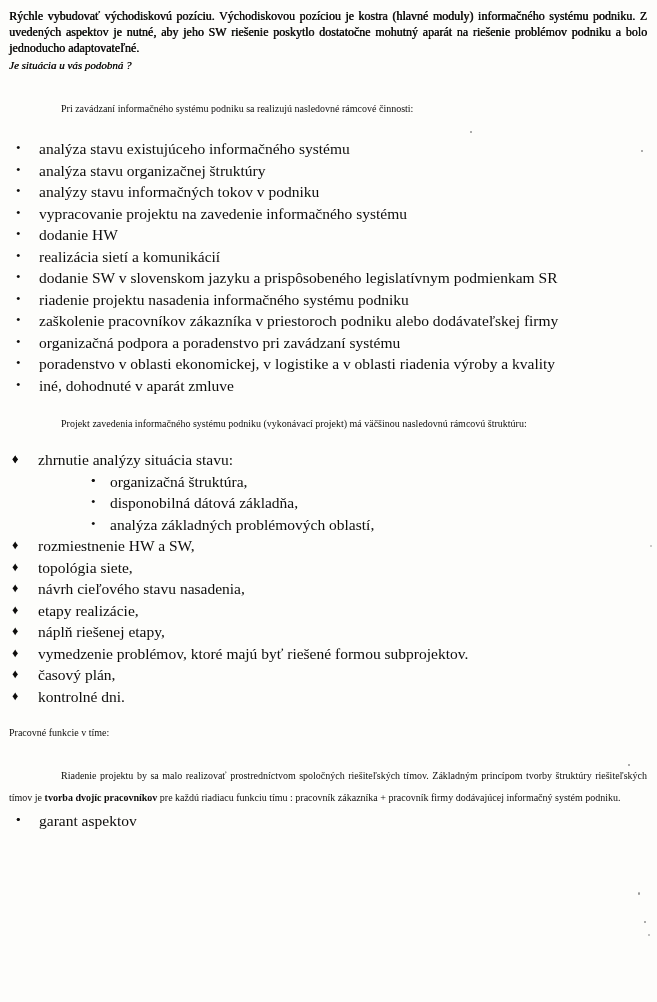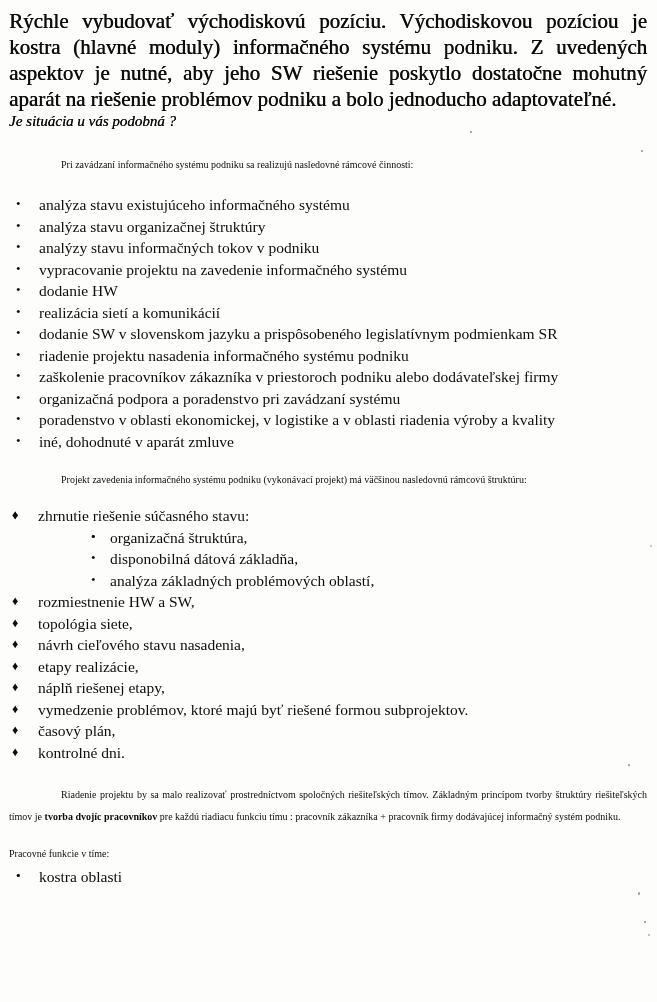--- a/index.html
+++ b/index.html
@@ -7,25 +7,25 @@
     width:657px;height:1002px;
     background:#fdfdfb;
     font-family:"Liberation Serif", serif;
     color:#0e0d0c;
     position:relative;overflow:hidden;
   }
   .page{padding:8px 10px 0 9px;position:relative}
 
   
   .p-intro{
-    font-size:21px;line-height:26px;text-align:justify;
+    font-size:12px;line-height:16px;text-align:justify;
     text-shadow:0.45px 0 0 currentColor;
   }
   .p-question{
-    font-size:15px;font-style:italic;line-height:18px;
+    font-size:11px;font-style:italic;line-height:18px;
     text-shadow:0.3px 0 0 currentColor;
   }
 
   
   .par{font-size:10px;line-height:22px;text-align:justify}
   .ind{text-indent:52px}
   .m-act{margin-top:24px}
   .m-l1{margin-top:18px}
   .m-p3{margin-top:17px}
   .m-l2{margin-top:14px}
@@ -76,42 +76,42 @@
     <div class="li"><span class="blt">•</span><span>zaškolenie pracovníkov zákazníka v priestoroch podniku alebo dodávateľskej firmy</span></div>
     <div class="li"><span class="blt">•</span><span>organizačná podpora a poradenstvo pri zavádzaní systému</span></div>
     <div class="li"><span class="blt">•</span><span>poradenstvo v oblasti ekonomickej, v logistike a v oblasti riadenia výroby a kvality</span></div>
     <div class="li"><span class="blt">•</span><span>iné, dohodnuté v aparát zmluve</span></div>
   </div>
 
   <div class="par ind m-p3">Projekt zavedenia informačného systému podniku (vykonávací projekt) má väčšinou nasledovnú rámcovú štruktúru:</div>
 
   <div class="list list-diam m-l2">
     <div class="li"><span class="blt">♦</span></div>
-    <div class="li"><span class="blt">♦</span><span>zhrnutie riešenie súčasného stavu:</span></div>
+    <div class="li"><span class="blt">♦</span><span>zhrnutie analýzy situácia stavu:</span></div>
     <div class="li sub"><span class="blt">•</span></div>
     <div class="li sub"><span class="blt">•</span><span>organizačná štruktúra,</span></div>
     <div class="li sub"><span class="blt">•</span><span>disponobilná dátová základňa,</span></div>
     <div class="li sub"><span class="blt">•</span><span>analýza základných problémových oblastí,</span></div>
     <div class="li"><span class="blt">♦</span><span>rozmiestnenie HW a SW,</span></div>
     <div class="li"><span class="blt">♦</span><span>topológia siete,</span></div>
     <div class="li"><span class="blt">♦</span><span>návrh cieľového stavu nasadenia,</span></div>
     <div class="li"><span class="blt">♦</span><span>etapy realizácie,</span></div>
     <div class="li"><span class="blt">♦</span><span>náplň riešenej etapy,</span></div>
     <div class="li"><span class="blt">♦</span><span>vymedzenie problémov, ktoré majú byť riešené formou subprojektov.</span></div>
     <div class="li"><span class="blt">♦</span><span>časový plán,</span></div>
     <div class="li"><span class="blt">♦</span><span>kontrolné dni.</span></div>
   </div>
 
+  <div class="par m-p5" style="text-align:left">Pracovné funkcie v tíme:</div>
+
   <div class="par ind m-p4"><span>Riadenie projektu by sa malo realizovať prostredníctvom spoločných riešiteľských tímov. Základným princípom tvorby štruktúry riešiteľských tímov je </span><b>tvorba dvojíc pracovníkov</b><span> pre každú riadiacu funkciu tímu : pracovník zákazníka + pracovník firmy dodávajúcej informačný systém podniku.</span></div>
-
-  <div class="par m-p5" style="text-align:left">Pracovné funkcie v tíme:</div>
 
   <div class="list list-roles">
     <div class="li"><span class="blt">•</span></div>
-    <div class="li"><span class="blt">•</span><span>kostra oblasti</span></div>
+    <div class="li"><span class="blt">•</span><span>garant aspektov</span></div>
   </div>
 
   <span class="speck sp1"></span>
   <span class="speck sp2"></span>
   <span class="speck sp3"></span>
   <span class="speck sp4"></span>
   <span class="speck sp5"></span>
   <span class="speck sp6"></span>
   <span class="speck sp7"></span>
 </div>

